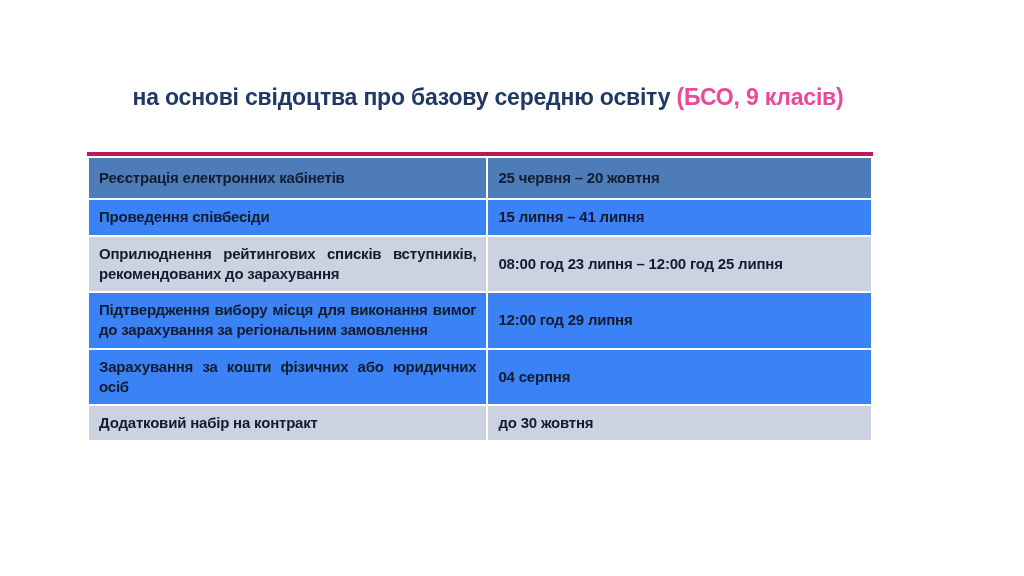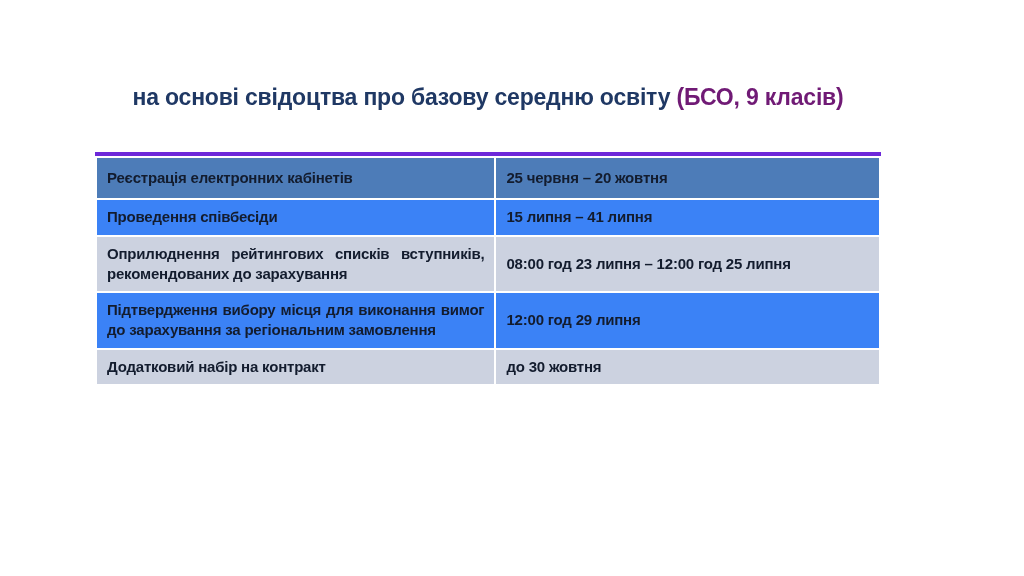--- a/index.html
+++ b/index.html
@@ -17,25 +17,25 @@
   .slide-title {
     position: absolute;
     top: 84px; left: 95px; width: 786px;
     text-align: center;
     font-size: 23px;
     font-weight: bold;
     letter-spacing: -0.2px;
     color: #1F3864;
     white-space: nowrap;
   }
-  .slide-title .highlight { color: #701a75; }
+  .slide-title .highlight { color: #ec4899; }
   .table-wrap {
     position: absolute;
-    top: 152px; left: 95px; width: 786px;
-    border-top: 4px solid #6d28d9;
+    top: 152px; left: 87px; width: 786px;
+    border-top: 4px solid #be185d;
   }
   table.schedule {
     width: 100%;
     border-collapse: collapse;
     table-layout: fixed;
   }
   table.schedule td {
     border: 2px solid #ffffff;
     font-size: 15px;
     font-weight: bold;
@@ -72,20 +72,24 @@
           <td class="value-cell">15 липня – 41 липня</td>
         </tr>
         <tr class="row-dark">
           <td class="label-cell">Оприлюднення рейтингових списків вступників, рекомендованих до зарахування</td>
           <td class="value-cell">08:00 год 23 липня – 12:00 год 25 липня</td>
         </tr>
         <tr class="row-light">
           <td class="label-cell">Підтвердження вибору місця для виконання вимог до зарахування за регіональним замовлення</td>
           <td class="value-cell">12:00 год 29 липня</td>
         </tr>
+        <tr class="row-light">
+          <td class="label-cell">Зарахування за кошти фізичних або юридичних осіб</td>
+          <td class="value-cell">04 серпня</td>
+        </tr>
         <tr class="row-dark">
           <td class="label-cell">Додатковий набір на контракт</td>
           <td class="value-cell">до 30 жовтня</td>
         </tr>
       </tbody>
     </table>
   </div>
 
 </div>
 

